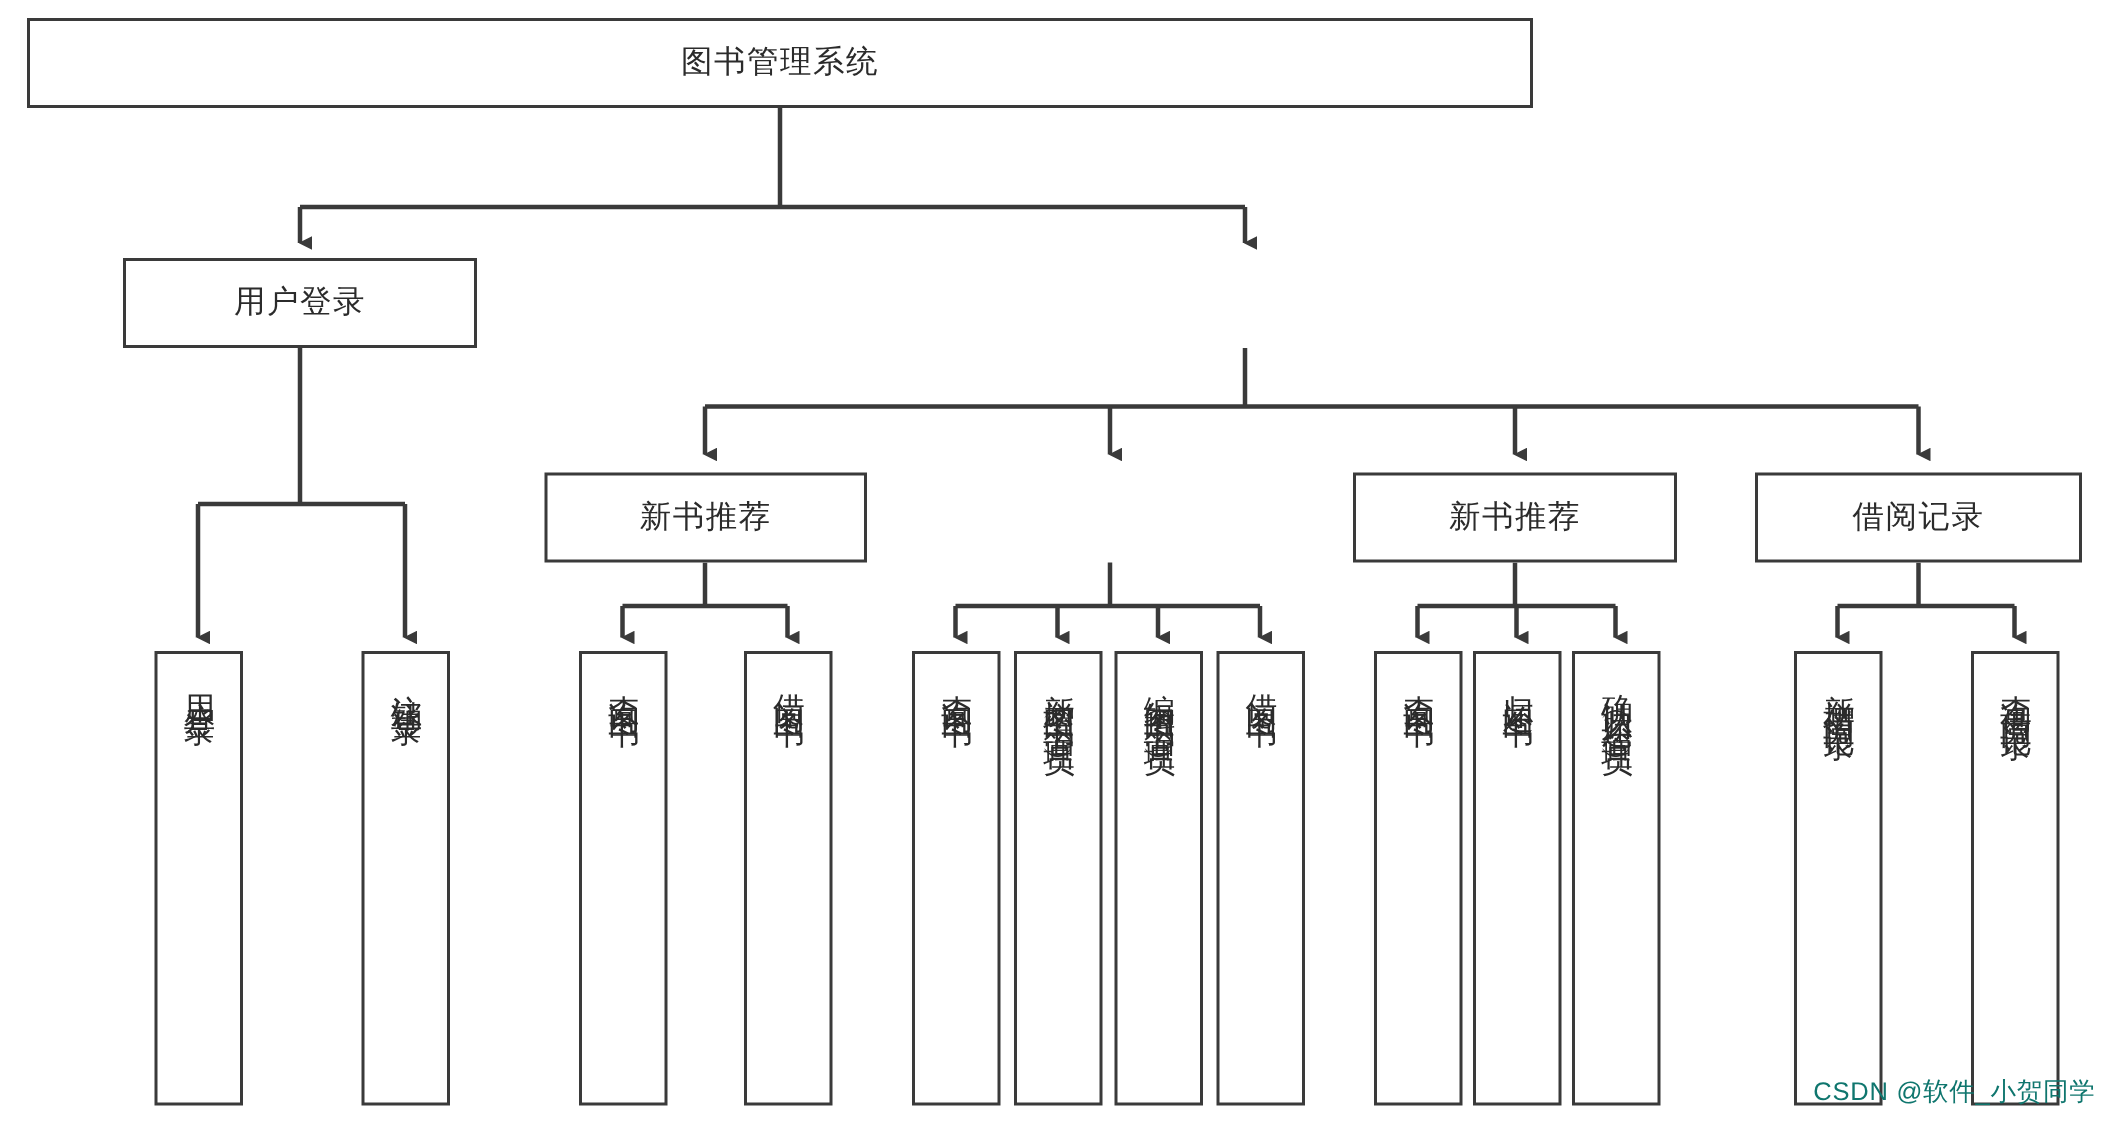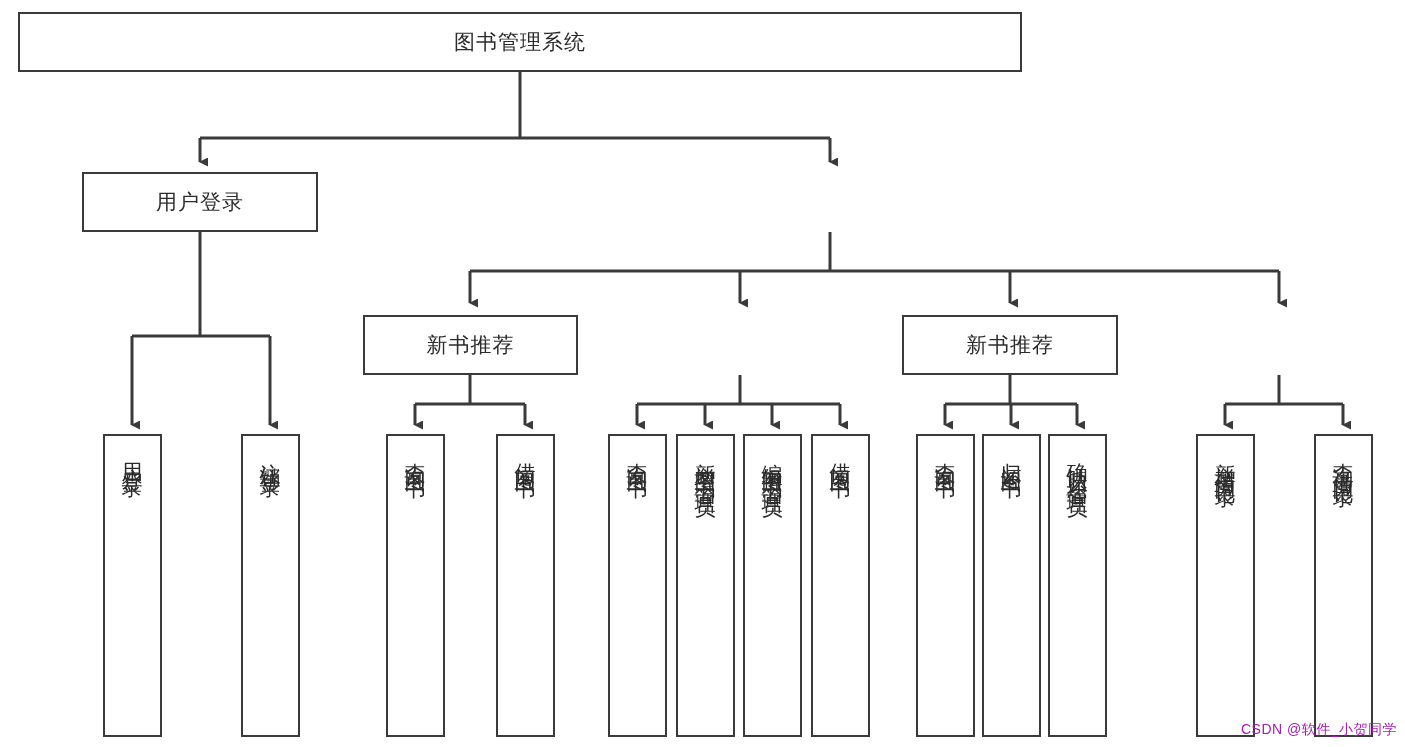--- a/index.html
+++ b/index.html
@@ -56,22 +56,22 @@
     writing-mode: vertical-rl;
     text-orientation: upright;
     font-size: 21px;
     letter-spacing: 5px;
     line-height: 1;
   }
   .watermark {
     position: absolute;
     right: 8px;
     bottom: 8px;
-    font-size: 14px;
-    color: #a21caf;
+    font-size: 17px;
+    color: #0f766e;
     letter-spacing: 0.5px;
     z-index: 5;
     white-space: nowrap;
   }
 </style>
 </head>
 <body>
 
 <div id="canvas">
 
@@ -132,20 +132,23 @@
   <div class="node h" style="left:82px; top:172px; width:236px; height:60px;">
     <span class="label">用户登录</span>
   </div>
 
   <div class="node h" style="left:363px; top:315px; width:215px; height:60px;">
     <span class="label">新书推荐</span>
   </div>
   <div class="node h" style="left:902px; top:315px; width:216px; height:60px;">
     <span class="label">新书推荐</span>
   </div>
+  <div class="node h" style="left:1170px; top:315px; width:218px; height:60px;">
+    <span class="label">借阅记录</span>
+  </div>
 
   <div class="node v" style="left:103px; top:434px; width:59px; height:303px;">
     <span class="label">用户登录</span>
   </div>
   <div class="node v" style="left:241px; top:434px; width:59px; height:303px;">
     <span class="label">注销登录</span>
   </div>
 
   <div class="node v" style="left:386px; top:434px; width:59px; height:303px;">
     <span class="label">查询图书</span>

